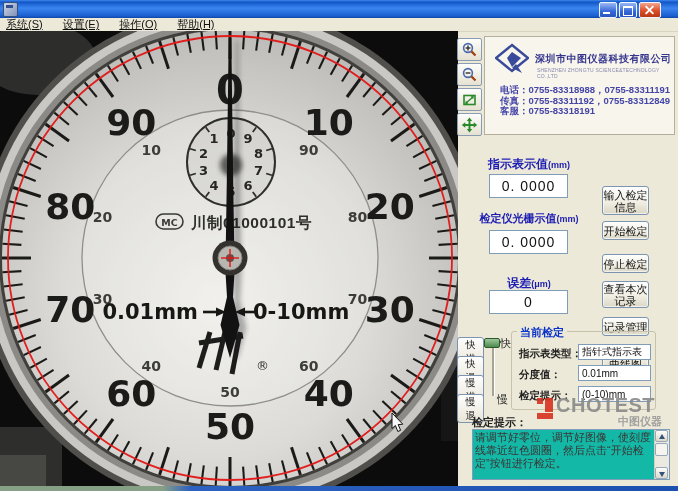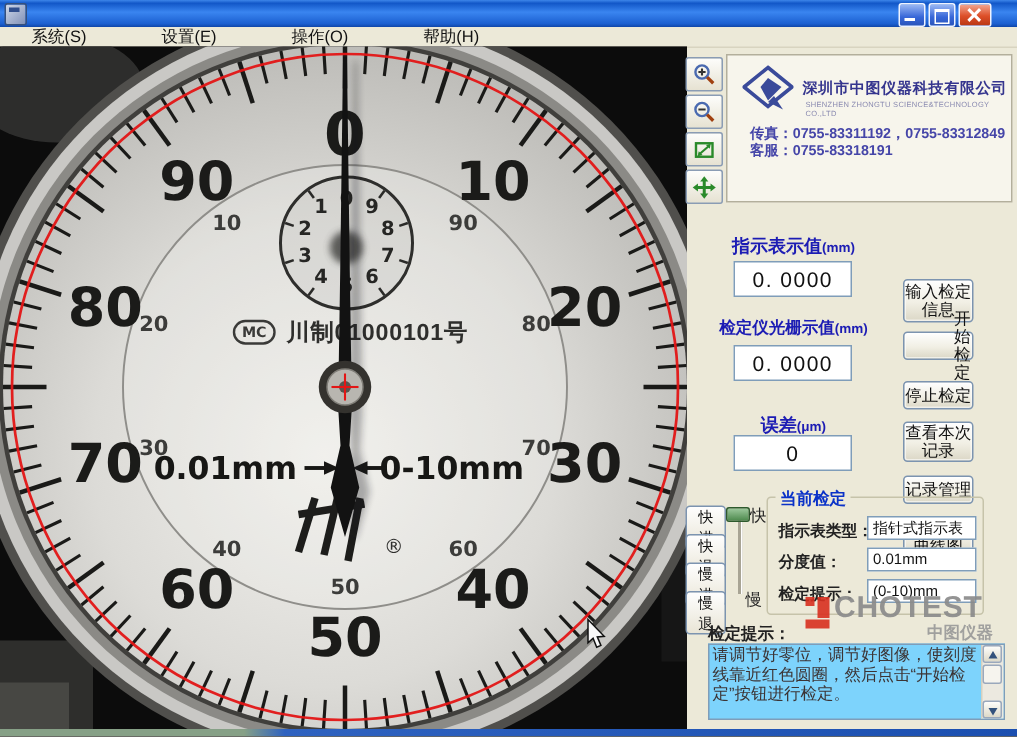--- a/index.html
+++ b/index.html
@@ -18,21 +18,21 @@
   .wbtn{width:16px;height:14px;border:1px solid #eef3ff;border-radius:2px;position:relative;
     background:linear-gradient(180deg,#9ab8f4,#3767d8 60%,#2a55bb);}
   .wbtn.close{width:20px;background:linear-gradient(180deg,#f2a590,#dd4f28 55%,#b93714);}
   .wbtn .bar{position:absolute;left:3px;bottom:3px;width:7px;height:2px;background:#fff;}
   .wbtn .box{position:absolute;left:3px;top:3px;width:8px;height:7px;border:1px solid #fff;border-top-width:2px;}
   .wbtn .x1,.wbtn .x2{position:absolute;left:4px;top:6px;width:11px;height:2px;background:#fff;}
   .wbtn .x1{transform:rotate(45deg);} .wbtn .x2{transform:rotate(-45deg);}
   
   .menubar{position:absolute;left:0;top:18px;width:678px;height:13px;background:#ece9d8;
     border-bottom:1px solid #d8d4c0;display:flex;align-items:center;font-size:11px;color:#111;}
-  .menu-item{padding:0 21px;margin-right:8px;}
+  .menu-item{padding:0 6px;margin-right:8px;text-decoration:underline;}
   
   .camera{position:absolute;left:0;top:31px;width:458px;height:455px;background:#0c0c0c;}
   
   .tools{position:absolute;left:457px;top:38px;display:flex;flex-direction:column;gap:2px;}
   .toolbtn{width:23px;height:21px;border:1px solid #8a9cb4;border-radius:2px;
     background:linear-gradient(180deg,#fdfdfb,#e6e2d2);display:flex;align-items:center;justify-content:center;}
   .company{position:absolute;left:484px;top:36px;width:189px;height:97px;background:#f7f5ec;
     border:1px solid #b3af9c;}
   .co-head{position:absolute;left:10px;top:6px;display:flex;}
   .co-name{margin-left:6px;color:#35358e;font-size:10px;font-weight:bold;letter-spacing:.5px;margin-top:9px;}
@@ -60,21 +60,21 @@
   .grow-label{position:absolute;left:519px;font-size:10.5px;font-weight:bold;color:#222;white-space:nowrap;}
   .grow-value{position:absolute;left:578px;width:68px;height:14px;background:#fff;border:1px solid #7f9db9;
     font-size:10px;color:#111;padding-left:3px;display:flex;align-items:center;}
   
   .wm-icon{position:absolute;left:537px;top:398px;width:16px;height:21px;opacity:.9;}
   .wm-icon i{position:absolute;background:#d93020;}
   .wm-brand{position:absolute;left:556px;top:394px;font-size:20px;font-weight:bold;color:#8b8b8b;letter-spacing:.5px;opacity:.92;}
   .wm-sub{position:absolute;left:618px;top:414px;font-size:11px;font-weight:bold;color:#9a9a9a;opacity:.92;}
   
   .hint-label{position:absolute;left:472px;top:415px;font-size:11px;font-weight:bold;color:#222;}
-  .hint-box{position:absolute;left:472px;top:429px;width:196px;height:49px;background:#7dd3fc;border:1px solid #7f9db9;}
+  .hint-box{position:absolute;left:472px;top:429px;width:196px;height:49px;background:#14b8a6;border:1px solid #7f9db9;}
   .hint-text{position:absolute;left:2px;top:1px;right:15px;font-size:11px;line-height:13px;color:#3c3434;}
   .sbar{position:absolute;right:0;top:0;width:14px;height:100%;background:#ece9e0;border-left:1px solid #d4d0c0;}
   .sbtn{position:absolute;left:0;width:13px;height:12px;background:linear-gradient(180deg,#fdfdfb,#ddd9c8);
     border:1px solid #9aa8bc;border-radius:2px;box-sizing:border-box;}
   .sbtn.up{top:0;} .sbtn.down{bottom:0;}
   .tri-up{position:absolute;left:2.5px;top:3px;width:0;height:0;border-left:3px solid transparent;border-right:3px solid transparent;border-bottom:5px solid #33527c;}
   .tri-down{position:absolute;left:2.5px;top:4px;width:0;height:0;border-left:3px solid transparent;border-right:3px solid transparent;border-top:5px solid #33527c;}
   .sthumb{position:absolute;left:0;top:13px;width:13px;height:13px;background:#f6f4ee;border:1px solid #9aa8bc;border-radius:2px;box-sizing:border-box;}
   
   .bottom-strip{position:absolute;left:0;bottom:0;width:678px;height:5px;
@@ -344,36 +344,37 @@
     <div class="co-head">
       <svg width="34" height="32">
         <polygon points="17,2 33,15 17,28 1,15" fill="none" stroke="#3a4a9a" stroke-width="2.4"></polygon>
         <polygon points="17,9 26,15 17,24 12,15" fill="#3a4a9a"></polygon>
         <polygon points="21,21 27,30 17,25" fill="#3a4a9a"></polygon>
       </svg>
       <span class="co-name">深圳市中图仪器科技有限公司</span>
     </div>
     <div class="co-name-en">SHENZHEN ZHONGTU SCIENCE&amp;TECHNOLOGY CO.,LTD</div>
     <div class="co-lines">
+      <div>电话：0755-83318988，0755-83311191</div>
       <div>传真：0755-83311192，0755-83312849</div>
       <div>客服：0755-83318191</div>
     </div>
   </div>
 
   <div class="rlabel" style="top:156px;"><span>指示表示值</span><small>(mm)</small></div>
   <div class="rbox" style="top:174px;">0. 0000</div>
 
   <div class="rlabel" style="top:211px;font-size:11px;"><span>检定仪光栅示值</span><small>(mm)</small></div>
   <div class="rbox" style="top:230px;">0. 0000</div>
 
   <div class="rlabel" style="top:275px;"><span>误差</span><small>(μm)</small></div>
   <div class="rbox" style="top:290px;">0</div>
 
   <button class="xpbtn" style="top:146px;height:29px;">输入检定信息</button>
-  <button class="xpbtn" style="top:181px;height:19px;padding-left:32px;">开始检定</button>
+  <button class="xpbtn" style="top:181px;height:19px;">开始检定</button>
   <button class="xpbtn" style="top:214px;height:19px;">停止检定</button>
   <button class="xpbtn" style="top:241px;height:27px;">查看本次记录</button>
   <button class="xpbtn" style="top:277px;height:19px;">记录管理</button>
   <button class="xpbtn" style="top:304px;height:27px;">显示误差曲线图</button>
 
   <button class="jogbtn" style="top:337px;">快进</button>
   <button class="jogbtn" style="top:356px;">快退</button>
   <button class="jogbtn" style="top:375px;">慢进</button>
   <button class="jogbtn" style="top:394px;">慢退</button>
   <div class="slider-track"></div>

